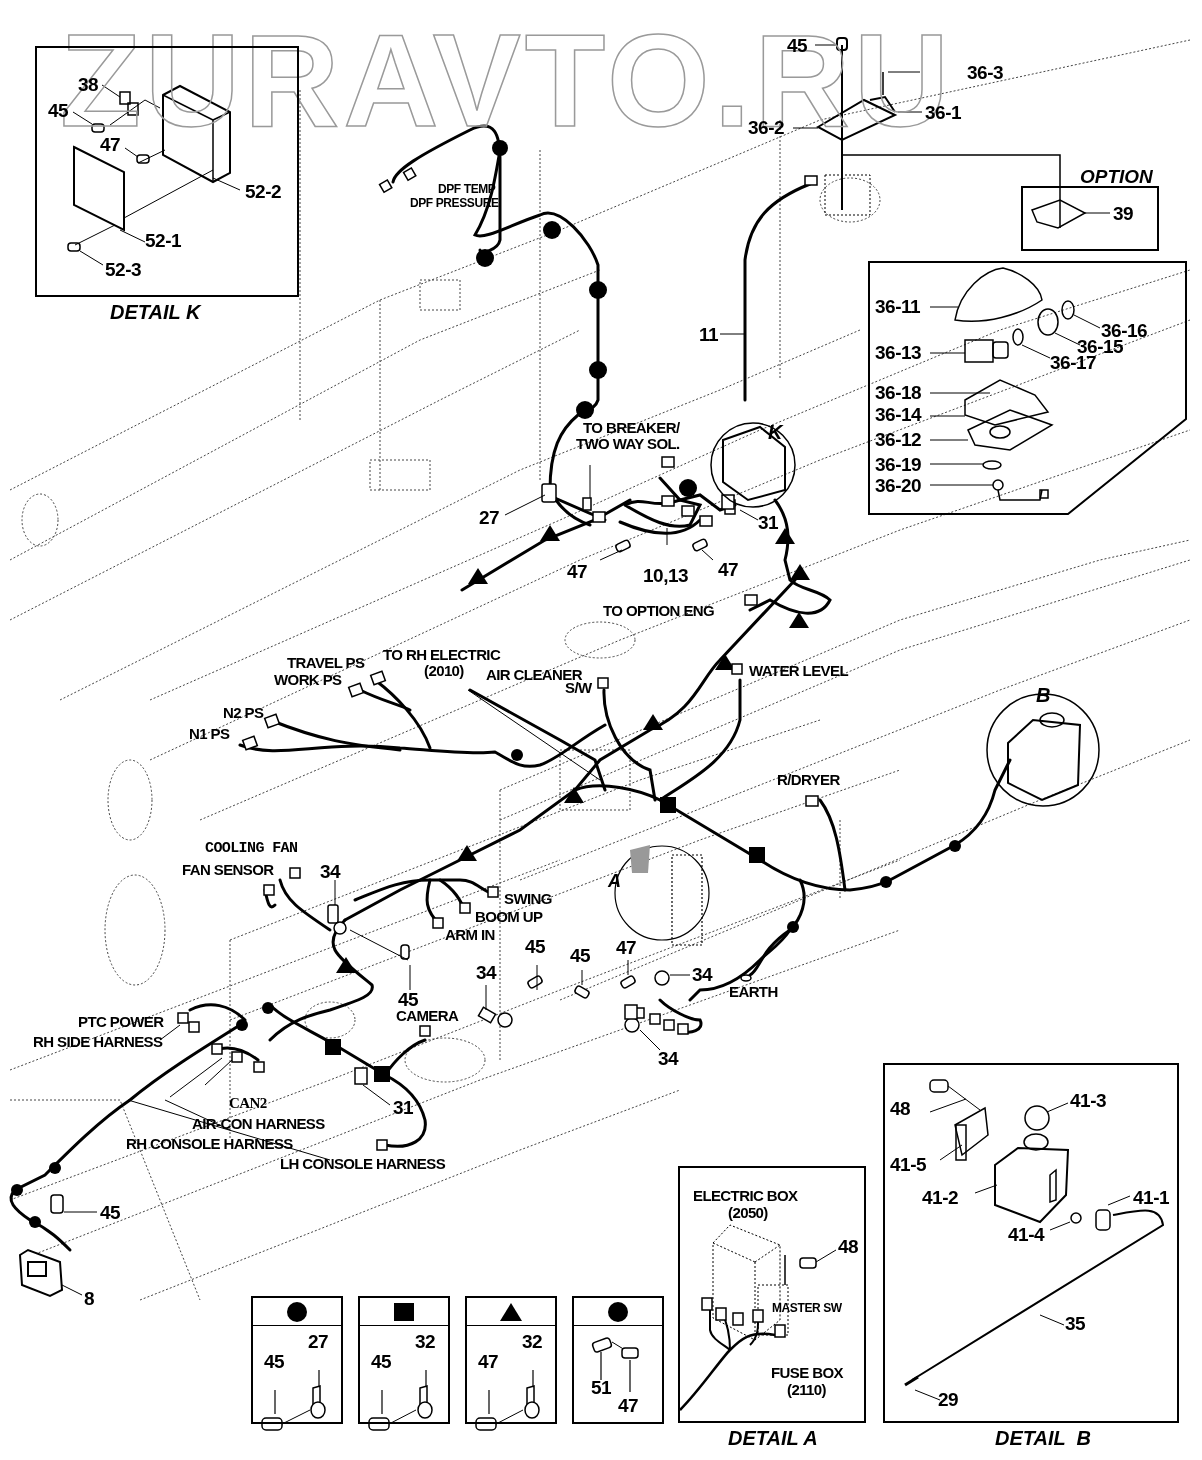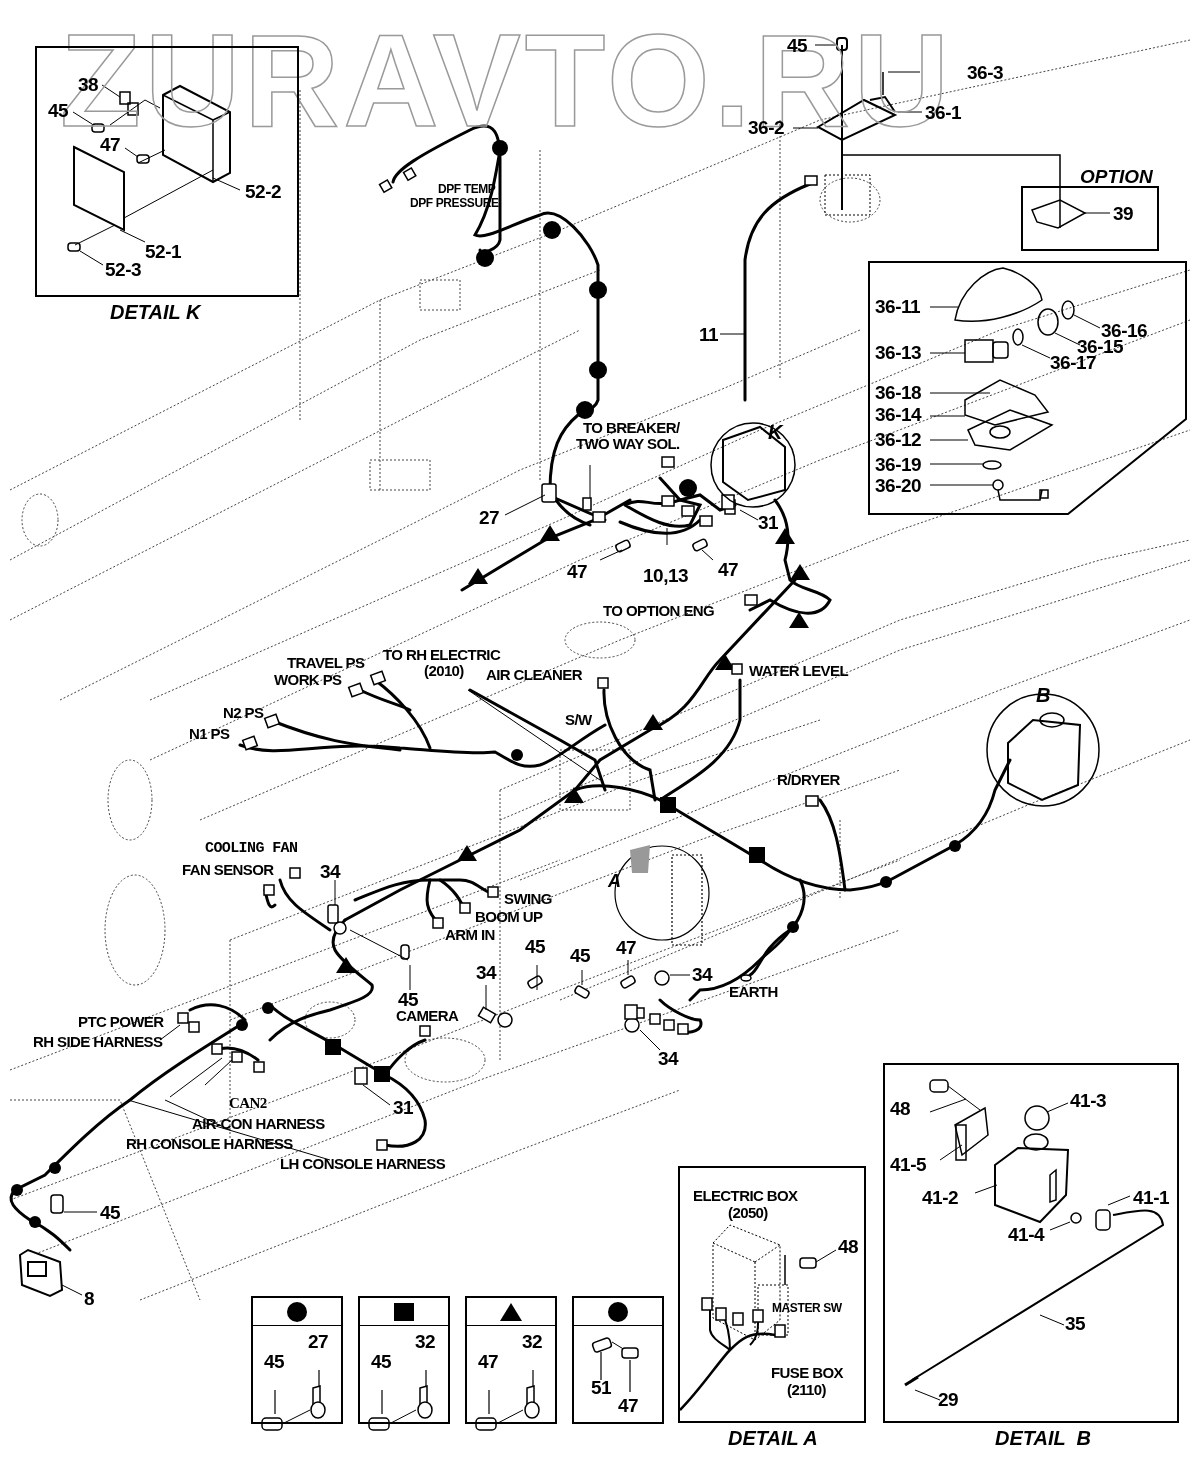--- a/index.html
+++ b/index.html
@@ -380,21 +380,21 @@
   </g>
 </svg>
 
 <div class="wm">ZURAVTO.RU</div>
 
 <div class="box" style="left:35px;top:46px;width:260px;height:247px;"></div>
 <div class="lbl pn" style="left:78px;top:75px;">38</div>
 <div class="lbl pn" style="left:48px;top:101px;">45</div>
 <div class="lbl pn" style="left:100px;top:135px;">47</div>
 <div class="lbl pn" style="left:245px;top:182px;">52-2</div>
-<div class="lbl pn" style="left:145px;top:242px;">52-1</div>
+<div class="lbl pn" style="left:145px;top:231px;">52-1</div>
 <div class="lbl pn" style="left:105px;top:260px;">52-3</div>
 <div class="lbl ttl" style="left:110px;top:302px;">DETAIL K</div>
 
 <div class="lbl pn" style="left:787px;top:36px;">45</div>
 <div class="lbl pn" style="left:967px;top:63px;">36-3</div>
 <div class="lbl pn" style="left:925px;top:103px;">36-1</div>
 <div class="lbl pn" style="left:748px;top:118px;">36-2</div>
 
 <div class="lbl ttl" style="left:1080px;top:167px;font-size:19px;">OPTION</div>
 <div class="box" style="left:1021px;top:186px;width:134px;height:61px;"></div>
@@ -424,21 +424,21 @@
 <div class="lbl pn" style="left:758px;top:513px;">31</div>
 <div class="lbl pn" style="left:567px;top:562px;">47</div>
 <div class="lbl pn" style="left:643px;top:566px;">10,13</div>
 <div class="lbl pn" style="left:718px;top:560px;">47</div>
 <div class="lbl tx" style="left:603px;top:603px;">TO OPTION ENG</div>
 <div class="lbl tx" style="left:383px;top:647px;">TO RH ELECTRIC</div>
 <div class="lbl tx" style="left:424px;top:663px;">(2010)</div>
 <div class="lbl tx" style="left:287px;top:655px;">TRAVEL PS</div>
 <div class="lbl tx" style="left:274px;top:672px;">WORK PS</div>
 <div class="lbl tx" style="left:486px;top:667px;">AIR CLEANER</div>
-<div class="lbl tx" style="left:565px;top:712px;">S/W</div>
+<div class="lbl tx" style="left:565px;top:680px;">S/W</div>
 <div class="lbl tx" style="left:749px;top:663px;">WATER LEVEL</div>
 <div class="lbl tx" style="left:223px;top:705px;">N2 PS</div>
 <div class="lbl tx" style="left:189px;top:726px;">N1 PS</div>
 <div class="lbl ttl" style="left:1036px;top:685px;">B</div>
 <div class="lbl tx" style="left:777px;top:772px;">R/DRYER</div>
 <div class="lbl tx" style="left:205px;top:841px;font-family:Liberation Mono, monospace;">COOLING FAN</div>
 <div class="lbl tx" style="left:182px;top:862px;">FAN SENSOR</div>
 <div class="lbl pn" style="left:320px;top:862px;">34</div>
 <div class="lbl tx" style="left:504px;top:891px;">SWING</div>
 <div class="lbl tx" style="left:475px;top:909px;">BOOM UP</div>

